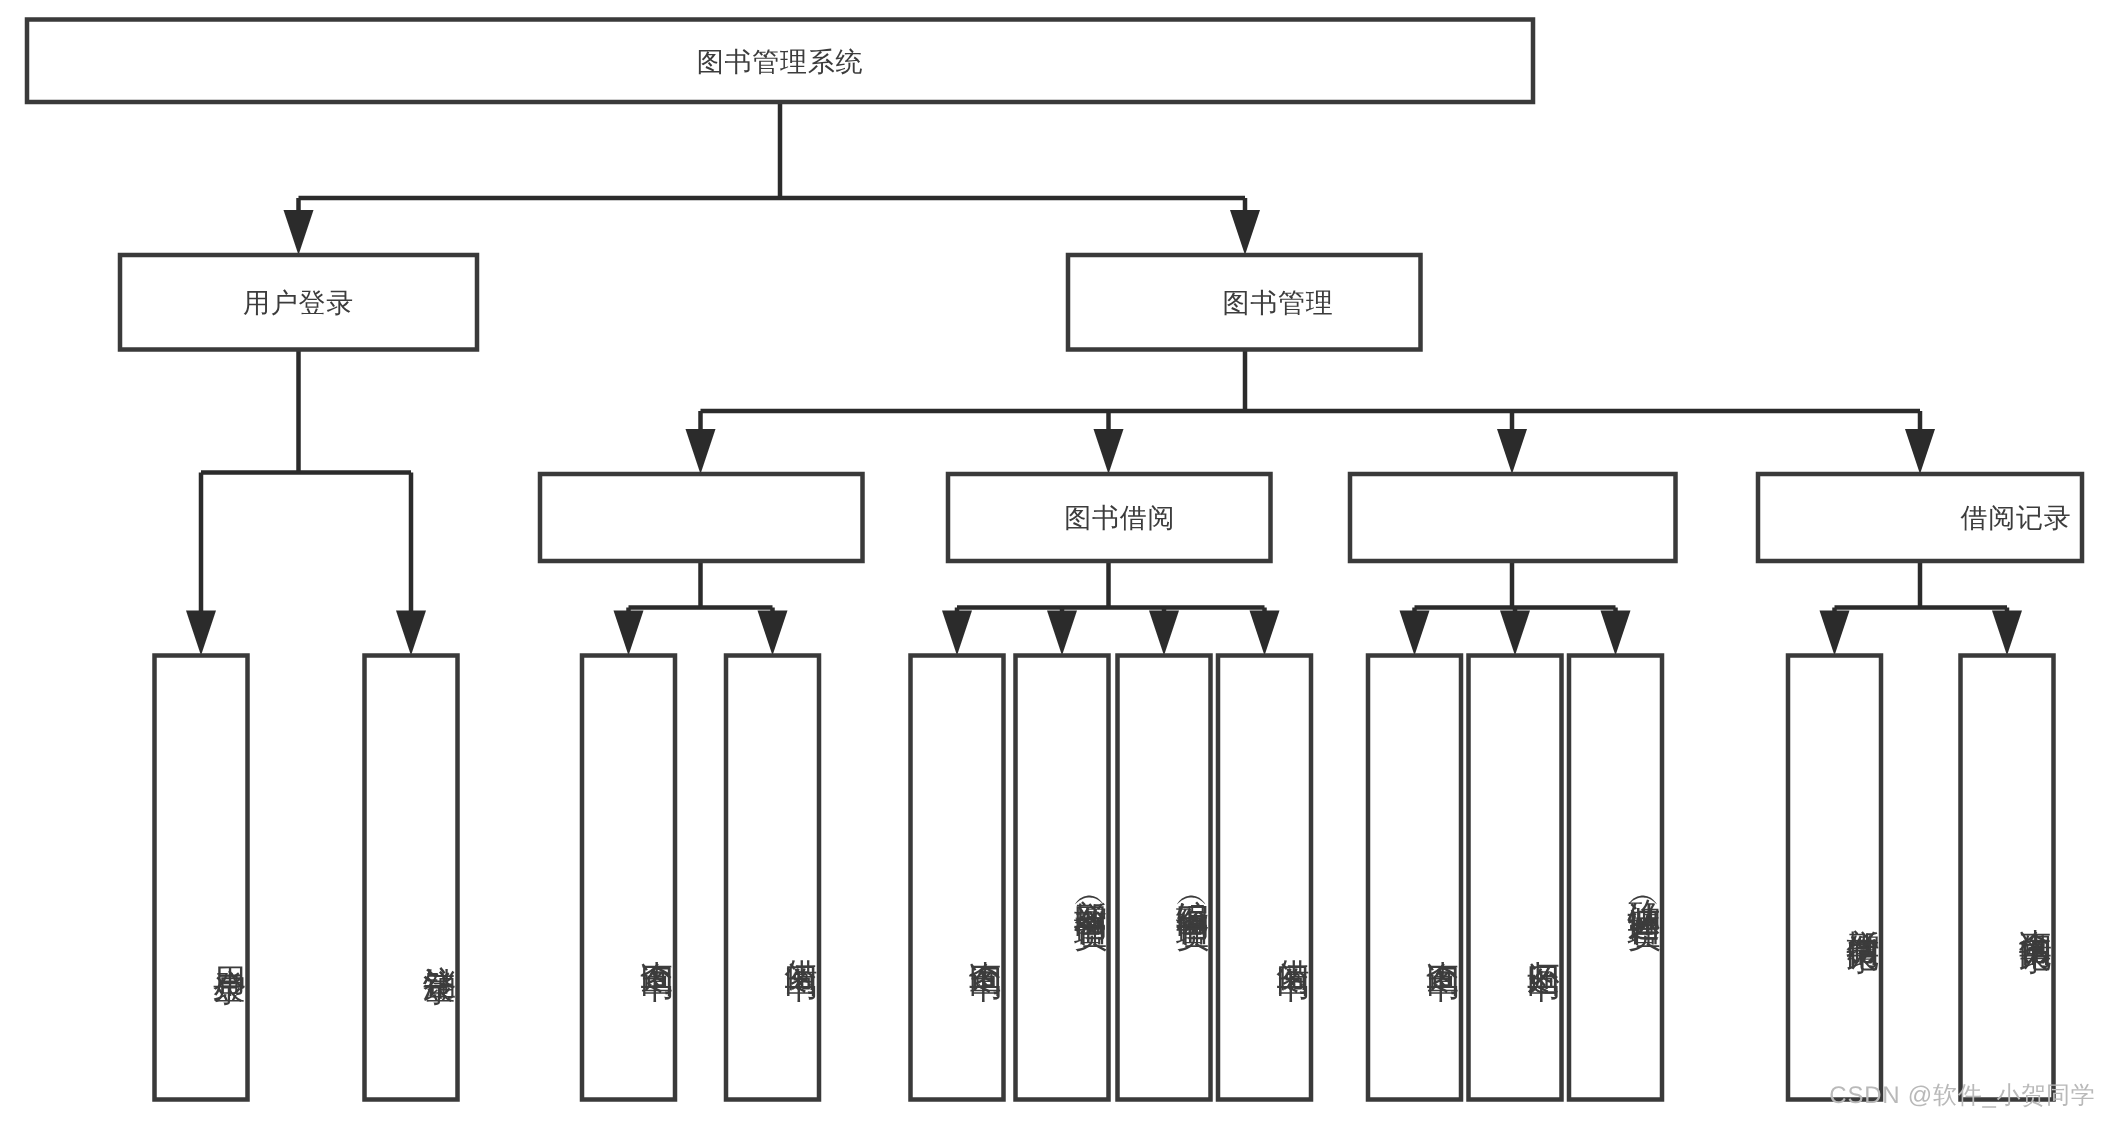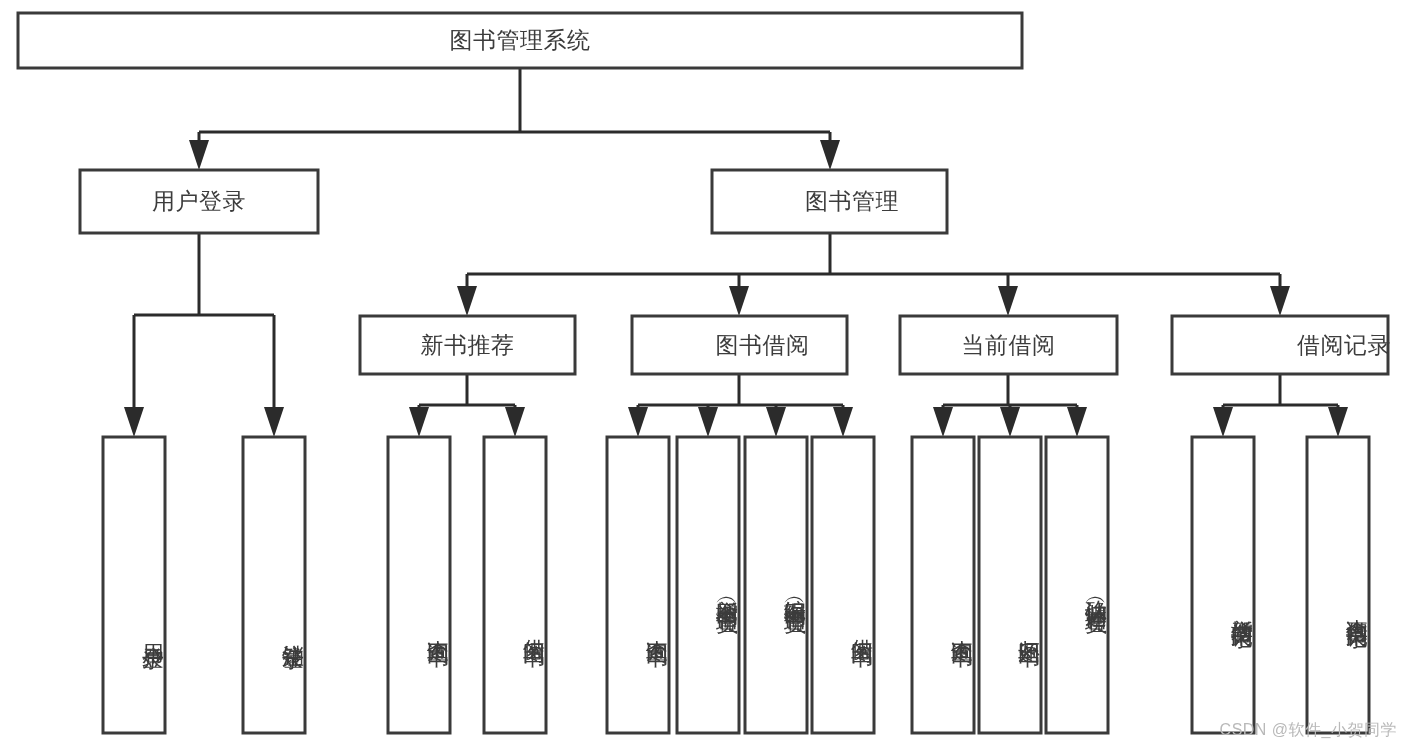--- a/index.html
+++ b/index.html
@@ -40,21 +40,21 @@
   .arrow-head {
     fill: #2b2b2b;
     stroke: none;
   }
   .node-label-h {
     position: absolute;
     display: flex;
     align-items: center;
     justify-content: center;
     color: #3c3c3c;
-    font-size: 23px;
+    font-size: 18px;
     letter-spacing: 0.5px;
     white-space: nowrap;
     pointer-events: none;
   }
   .node-label-v {
     position: absolute;
     display: flex;
     align-items: flex-start;
     justify-content: center;
     color: #3c3c3c;
@@ -187,23 +187,21 @@
 
     <rect class="node-box" x="1192" y="437" width="62" height="296"></rect>
     <rect class="node-box" x="1307" y="437" width="62" height="296"></rect>
   </svg>
 
   <div class="node-label-h" style="left:18px; top:13px; width:1004px; height:55px;">图书管理系统</div>
 
   <div class="node-label-h" style="left:80px; top:170px; width:238px; height:63px;">用户登录</div>
   <div class="node-label-h" style="left:712px; top:170px; width:280px; height:63px;border-radius:31px;">图书管理</div>
 
-  <div class="node-label-h" style="left:360px; top:316px; width:215px; height:58px;">新书推荐</div>
-  <div class="node-label-h" style="left:632px; top:316px; width:229px; height:58px;padding-left:16px;">图书借阅</div>
-  <div class="node-label-h" style="left:900px; top:316px; width:217px; height:58px;">当前借阅</div>
+  <div class="node-label-h" style="left:632px; top:316px; width:229px; height:58px;">图书借阅</div>
   <div class="node-label-h" style="left:1236px; top:316px; width:216px; height:58px;">借阅记录</div>
 
   <div class="node-label-v" style="left:103px; top:527px; width:62px; height:206px;">用户登录</div>
   <div class="node-label-v" style="left:243px; top:527px; width:62px; height:206px;">注销登录</div>
 
   <div class="node-label-v" style="left:388px; top:518px; width:62px; height:215px;">查询图书</div>
   <div class="node-label-v" style="left:484px; top:518px; width:62px; height:215px;">借阅图书</div>
 
   <div class="node-label-v" style="left:607px; top:518px; width:62px; height:215px;">查询图书</div>
   <div class="node-label-v" style="left:677px; top:448px; width:62px; height:285px;">新增图书（管理员）</div>

